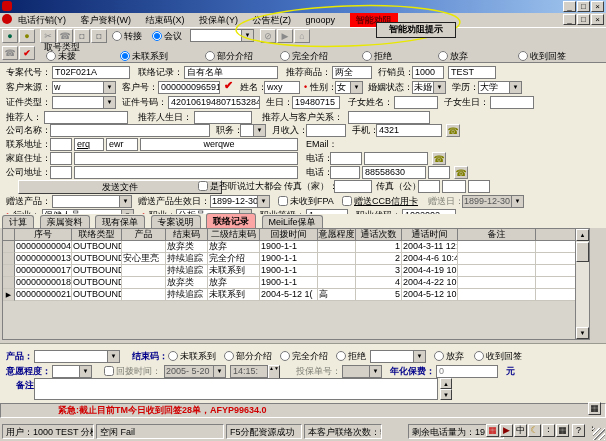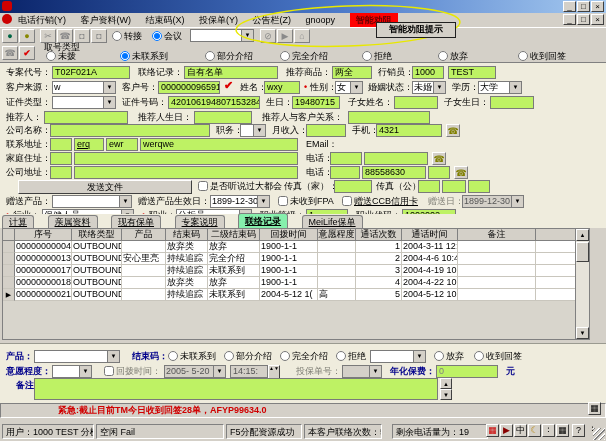--- a/index.html
+++ b/index.html
@@ -1,21 +1,21 @@
 <!DOCTYPE html>
 <html><head>
 <meta charset="utf-8">
 <style>
   html,body{margin:0;padding:0;background:#777;}
   #app{position:relative;width:606px;height:441px;background:#d4d0c8;
        font-family:"Liberation Sans",sans-serif;font-size:9px;color:#000;overflow:hidden;}
   .l{position:absolute;white-space:nowrap;line-height:13px;}
   .blu{color:#00008b;font-weight:bold;}
   .gry{color:#7d7d74;}
-  .t{position:absolute;height:13px;background:#bef264;border:1px solid #7a7a7a;
+  .t{position:absolute;height:13px;background:#ffffff;border:1px solid #7a7a7a;
      padding:0 2px;line-height:11px;overflow:hidden;white-space:nowrap;box-sizing:border-box;}
   .t.dis{background:#d4d0c8;color:#555;}
   .c{position:absolute;height:13px;display:flex;background:#fff;border:1px solid #7a7a7a;box-sizing:border-box;}
   .c.dis{background:#d4d0c8;color:#555;}
   .cv{flex:1;padding:0 1px;overflow:hidden;white-space:nowrap;line-height:11px;}
   .ar{width:11px;background:#d4d0c8;border-left:1px solid #7a7a7a;font-size:6px;line-height:11px;text-align:center;color:#000;}
   .btn{position:absolute;background:#d4d0c8;border:1px solid;border-color:#fff #404040 #404040 #fff;
        text-align:center;line-height:12px;box-sizing:border-box;}
   .ic{position:absolute;width:16px;height:14px;background:#d4d0c8;border:1px solid;
       border-color:#fff #808080 #808080 #fff;text-align:center;line-height:12px;font-size:9px;box-sizing:border-box;}
@@ -26,23 +26,23 @@
   .wbtn{position:absolute;width:13px;height:11px;background:#d4d0c8;border:1px solid;
         border-color:#fff #404040 #404040 #fff;font-size:8px;line-height:9px;text-align:center;box-sizing:border-box;}
   #titlebar{position:absolute;left:0;top:0;width:606px;height:13px;
             background:linear-gradient(90deg,#0a246a,#4a78c8 55%,#a6caf0);}
   #menubar{position:absolute;left:0;top:13px;width:606px;height:14px;background:#d4d0c8;
            border-bottom:1px solid #fff;}
   .mi{position:relative;display:inline-block;padding:1px 6px;line-height:12px;}
   #formarea{position:absolute;left:0;top:62px;width:606px;height:153px;background:#efecdd;border-top:1px solid #808080;}
   #bottomarea{position:absolute;left:0;top:343px;width:606px;height:59px;background:#efecdd;border-top:1px solid #9a9a90;}
   #tabsrow{position:absolute;left:0;top:214px;width:606px;height:14px;background:#efecdd;}
-  .tab{display:inline-block;padding:1px 6px;margin-right:11px;background:#d4d0c8;border:1px solid #808080;
-       border-bottom:none;border-radius:3px 3px 0 0;line-height:11px;text-decoration:underline;}
-  .tab.act{background:#86efac;position:relative;top:-1px;padding-top:2px;font-weight:bold;}
+  .tab{display:inline-block;padding:1px 6px;margin-right:3px;background:#d4d0c8;border:1px solid #808080;
+       border-bottom:none;border-radius:3px 3px 0 0;line-height:11px;}
+  .tab.act{background:#fca5a5;position:relative;top:-1px;padding-top:2px;font-weight:bold;}
   #tbl{position:absolute;left:2px;top:228px;width:588px;height:112px;background:#d8d5cc;border:1px solid #808080;box-sizing:border-box;}
   .tr{display:grid;grid-template-columns:12px 57px 50px 44px 42px 52px 58px 38px 46px 56px 78px 1fr;height:12px;}
   .th{background:#d4d0c8;border-right:1px solid #808080;border-bottom:1px solid #808080;
       text-align:center;overflow:hidden;line-height:11px;white-space:nowrap;}
   .td{background:#fff;border-right:1px solid #c9c6bd;border-bottom:1px solid #c9c6bd;
       padding:0 1px;overflow:hidden;line-height:11px;white-space:nowrap;}
   .td.sel{background:#d4d0c8;border-right:1px solid #808080;text-align:center;font-size:7px;line-height:11px;}
   #vsb{position:absolute;right:0;top:0;width:13px;height:110px;background:#e6e3da;border-left:1px solid #808080;}
   .sbtn{position:absolute;left:0;width:13px;height:12px;background:#d4d0c8;border:1px solid;
         border-color:#fff #404040 #404040 #fff;font-size:6px;text-align:center;line-height:10px;box-sizing:border-box;}
@@ -198,41 +198,41 @@
     <span class="l" style="left:272px;top:61px;">月收入：</span>
     <span class="t" style="left:306px;top:61px;width:40px;"></span>
     <span class="l" style="left:352px;top:61px;">手机：</span>
     <span class="t" style="left:376px;top:61px;width:66px;">4321</span>
     <span class="ic" style="left:446px;top:61px;width:14px;height:13px;color:#808000;">☎</span>
 
     <span class="l" style="left:6px;top:75px;">联系地址：</span>
     <span class="t" style="left:50px;top:75px;width:22px;"></span>
     <span class="t" style="left:74px;top:75px;width:30px;text-decoration:underline;">erq</span>
     <span class="t" style="left:106px;top:75px;width:32px;">ewr</span>
-    <span class="t" style="left:140px;top:75px;width:158px;">werqwe</span>
+    <span class="t" style="left:140px;top:75px;width:158px;text-align:center;">werqwe</span>
     <span class="l" style="left:306px;top:75px;">EMail：</span>
 
     <span class="l" style="left:6px;top:89px;">家庭住址：</span>
     <span class="t" style="left:50px;top:89px;width:22px;"></span>
     <span class="t" style="left:74px;top:89px;width:224px;"></span>
     <span class="l" style="left:306px;top:89px;">电话：</span>
     <span class="t" style="left:330px;top:89px;width:32px;"></span>
     <span class="t" style="left:364px;top:89px;width:64px;"></span>
     <span class="ic" style="left:432px;top:89px;width:14px;height:13px;color:#808000;">☎</span>
 
     <span class="l" style="left:6px;top:103px;">公司地址：</span>
     <span class="t" style="left:50px;top:103px;width:22px;"></span>
     <span class="t" style="left:74px;top:103px;width:224px;"></span>
     <span class="l" style="left:306px;top:103px;">电话：</span>
     <span class="t" style="left:330px;top:103px;width:30px;"></span>
     <span class="t" style="left:362px;top:103px;width:64px;">88558630</span>
     <span class="t" style="left:428px;top:103px;width:22px;"></span>
     <span class="ic" style="left:454px;top:103px;width:14px;height:13px;color:#808000;">☎</span>
 
-    <span class="btn" style="left:18px;top:117px;width:174px;height:14px;">发送文件</span>
+    <span class="btn" style="left:18px;top:117px;width:204px;height:14px;">发送文件</span>
     <input class="ck" type="checkbox" style="left: 198px; top: 118px;">
     <span class="l" style="left:210px;top:117px;">是否听说过大都会</span>
     <span class="l" style="left:284px;top:117px;">传真（家）：</span>
     <span class="t" style="left:334px;top:117px;width:38px;"></span>
     <span class="l" style="left:376px;top:117px;">传真（公）</span>
     <span class="t" style="left:418px;top:117px;width:22px;"></span>
     <span class="t" style="left:442px;top:117px;width:24px;"></span>
     <span class="t" style="left:468px;top:117px;width:22px;"></span>
 
     <span class="l" style="left:6px;top:132px;">赠送产品：</span>
@@ -430,21 +430,21 @@
   <div id="marquee">
     <span class="l" style="left:57px;top:0px;color:#d00000;font-weight:bold;">紧急:截止目前TM今日收到回签28单，AFYP99634.0</span>
   </div>
   <span class="imebox" style="left:588px;top:402px;">▦</span>
 
   <div id="statusbar">
     <span class="seg" style="left:2px;top:4px;width:92px;">用户：1000 TEST 分机：667</span>
     <span class="seg" style="left:96px;top:4px;width:128px;">空闲 Fail</span>
     <span class="seg" style="left:226px;top:4px;width:76px;">F5分配资源成功</span>
     <span class="seg" style="left:304px;top:4px;width:78px;">本客户联络次数：5</span>
-    <span class="seg" style="left:392px;top:4px;width:96px;">剩余电话量为：19</span>
+    <span class="seg" style="left:408px;top:4px;width:96px;">剩余电话量为：19</span>
     <span class="imebox" style="left:486px;top:4px;color:#c00;">▦</span>
     <span class="imebox" style="left:500px;top:4px;color:#800;">▶</span>
     <span class="imebox" style="left:514px;top:4px;">中</span>
     <span class="imebox" style="left:528px;top:4px;color:#b8860b;">☾</span>
     <span class="imebox" style="left:542px;top:4px;">∶</span>
     <span class="imebox" style="left:556px;top:4px;">▦</span>
     <span class="imebox" style="left:572px;top:4px;">?</span>
     <span class="imebox" style="left:586px;top:4px;border:none;background:none;">∶</span>
     <div id="grip"></div>
   </div>

